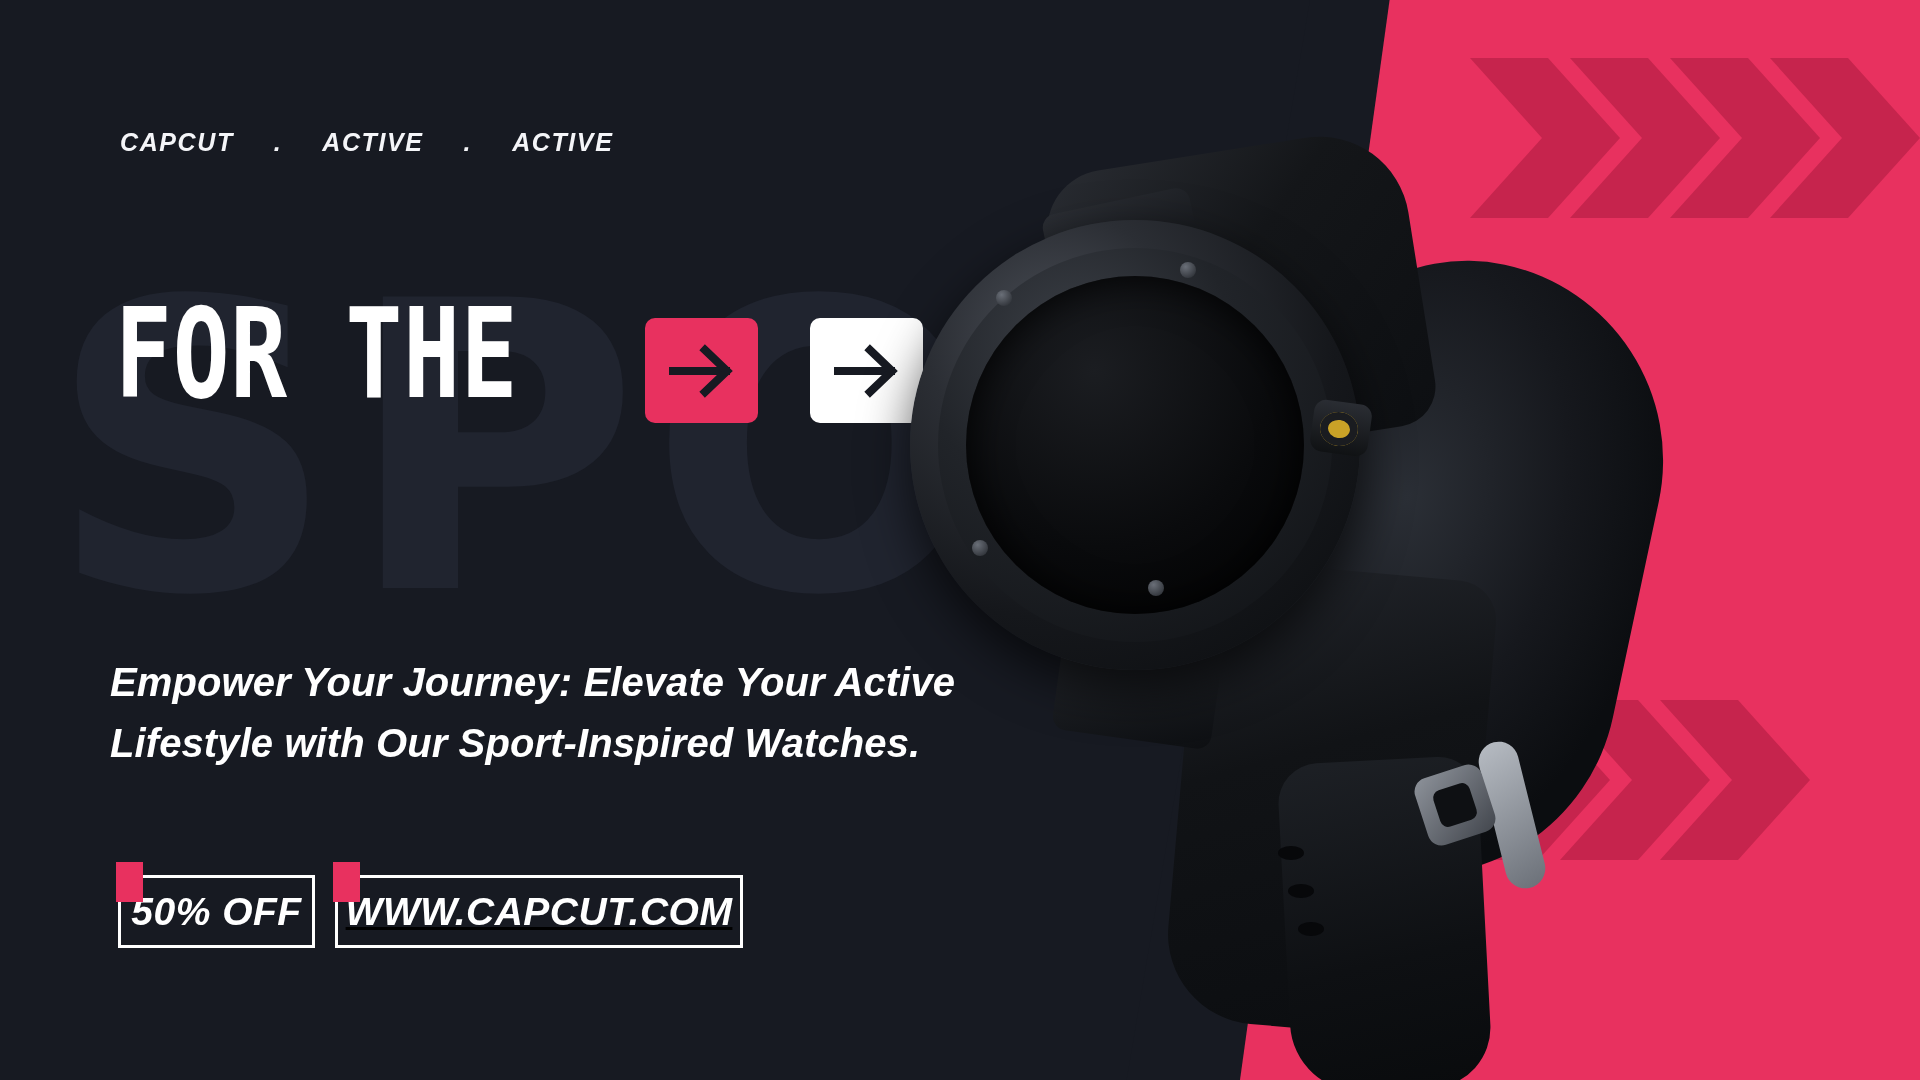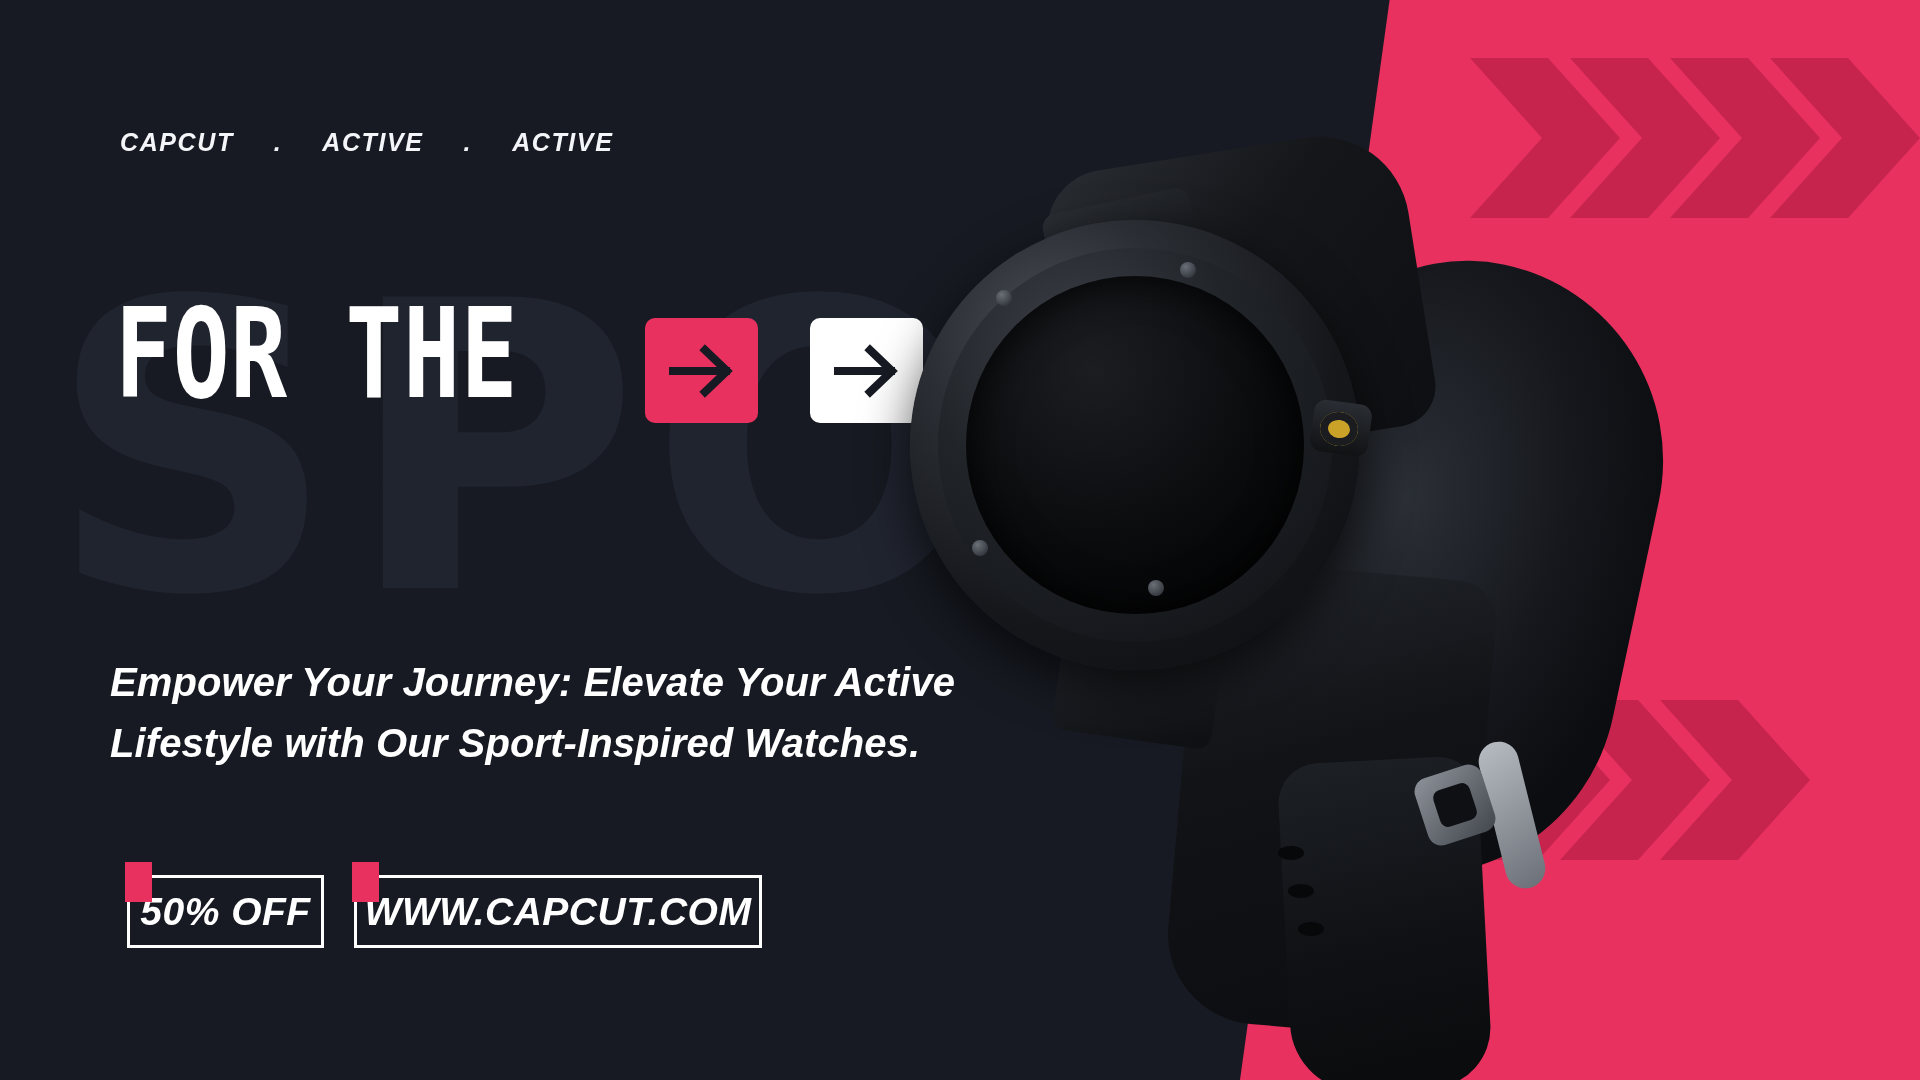--- a/index.html
+++ b/index.html
@@ -114,22 +114,22 @@
     color:#FFFFFF;
     font-size:40px;
     font-weight:700;
     font-style:italic;
     line-height:1.52;
     letter-spacing:0.1px;
   }
 
   .badges{
     position:absolute;
-    left:127px; top:875px;
-    display:flex; gap:30px;
+    left:118px; top:875px;
+    display:flex; gap:20px;
     align-items:center;
   }
   .badge{ position:relative; }
   .badge .tick{
     position:absolute;
     left:-2px; top:-13px;
     width:27px; height:40px;
     background:#E8315F;
     z-index:2;
   }
@@ -143,21 +143,21 @@
   .badge .frame span{
     color:#FFFFFF;
     font-size:39px;
     font-weight:700;
     font-style:italic;
     letter-spacing:0.5px;
     padding:0 22px;
     white-space:nowrap;
   }
   .badge.b1 .frame{ width:197px; }
-  .badge.b2 .frame{ width:408px; }
+  .badge.b2 .frame{ width:408px;text-decoration:underline; }
 
   
   .watch-wrap{
     position:absolute;
     left:880px; top:140px;
     width:760px; height:760px;
     z-index:7;
   }
   
   .strap{

